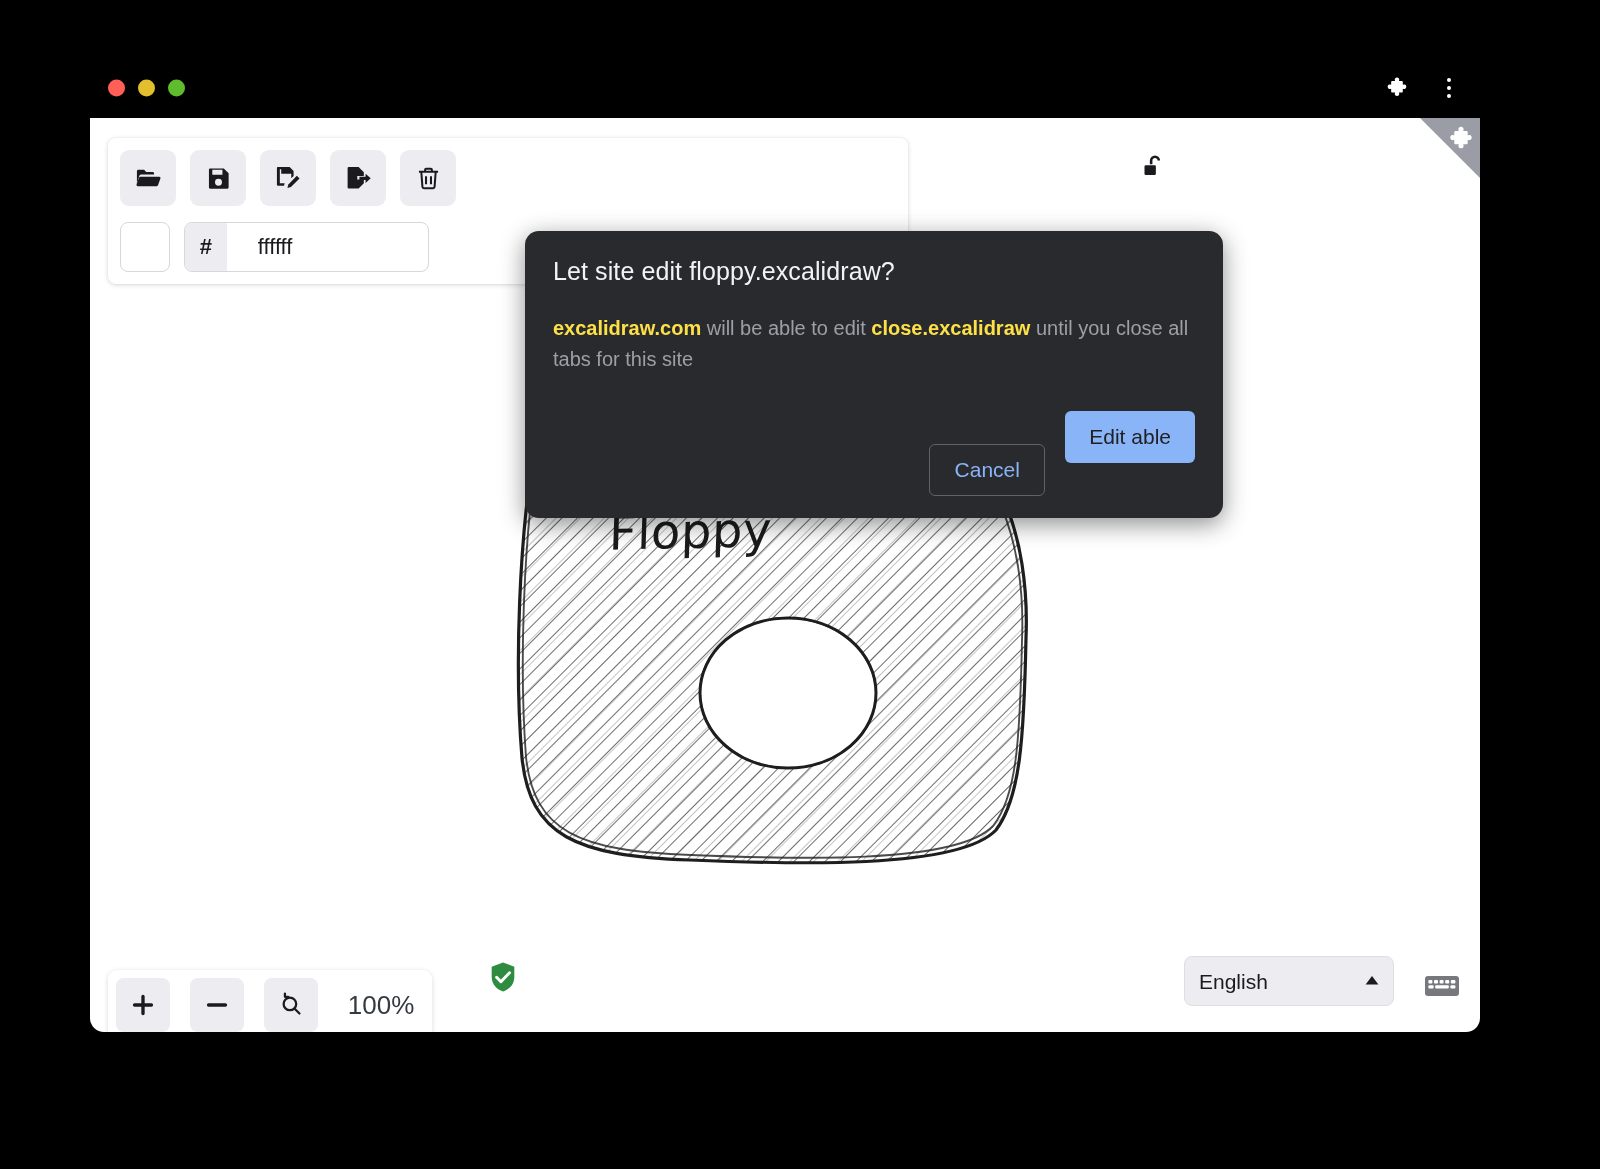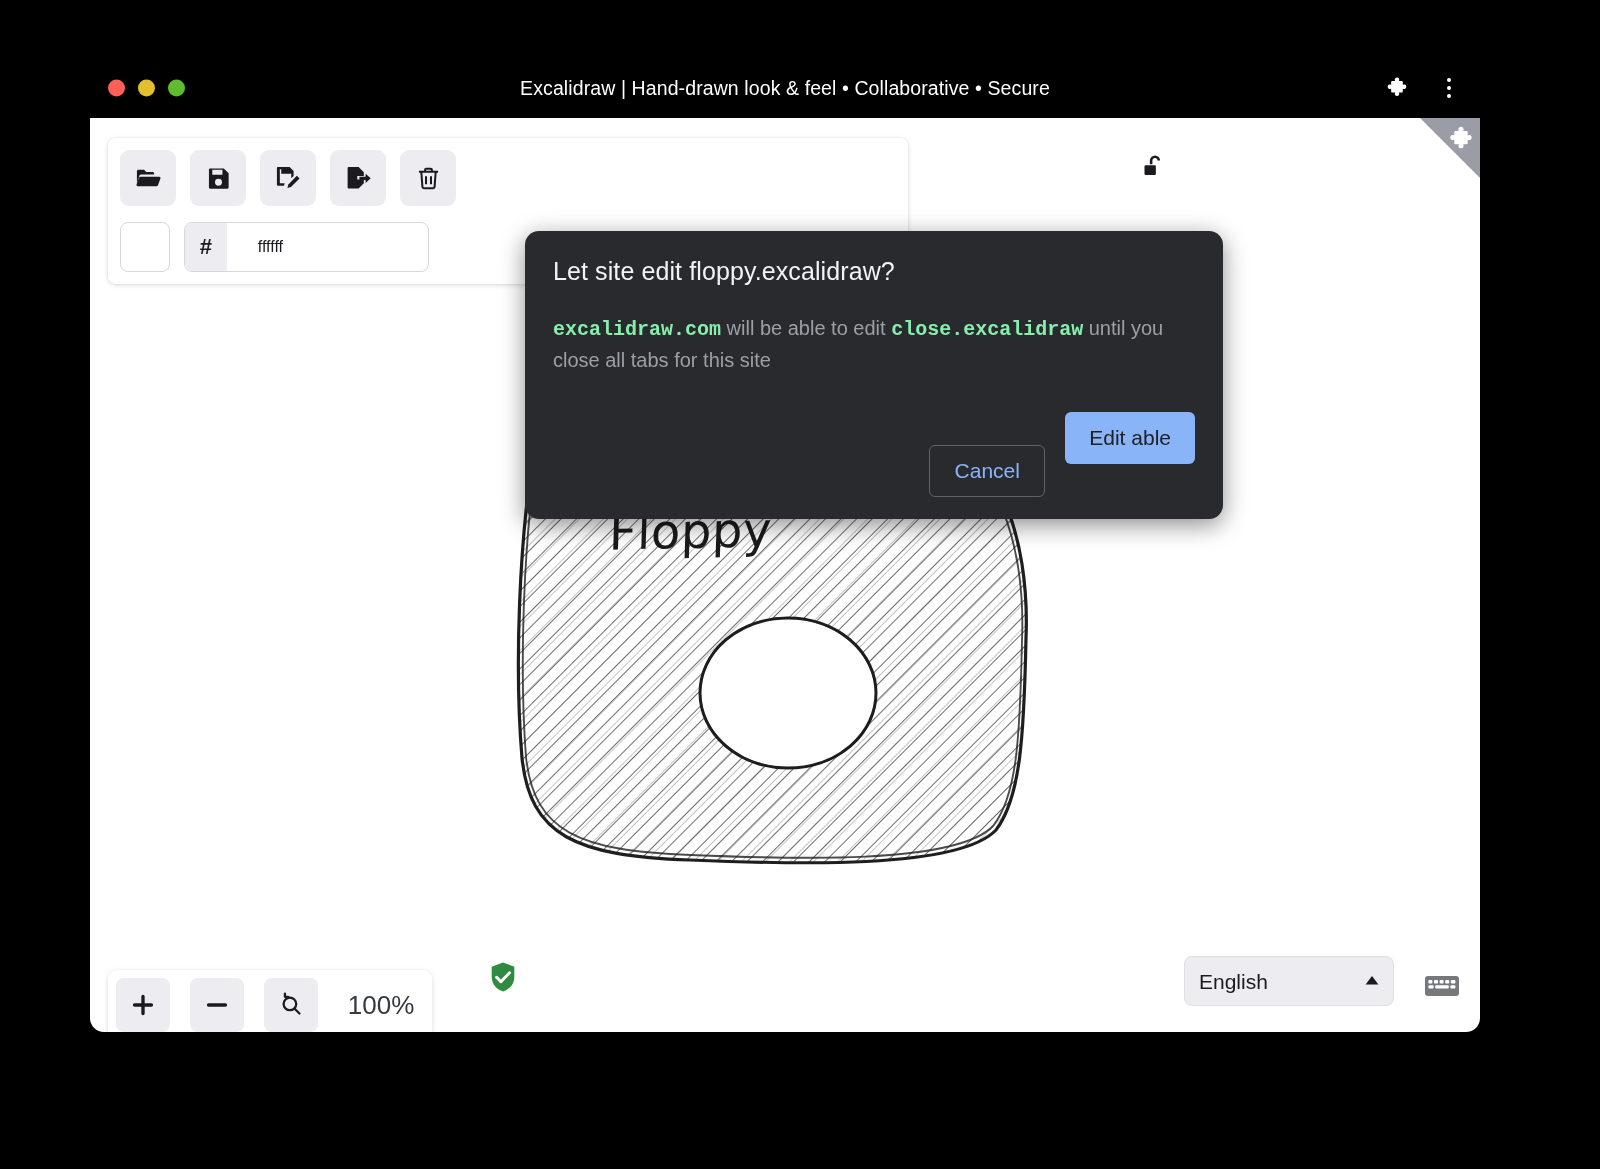--- a/index.html
+++ b/index.html
@@ -82,21 +82,21 @@
     display: flex; align-items: center; height: 50px; border-radius: 8px;
     border: 1px solid #d6d6db; overflow: hidden; background: #fff; width: 245px;
   }
   .hexfield .hash {
     width: 52px; height: 100%; background: #ECECF1; color: #1b1b1f;
     display: flex; align-items: center; justify-content: center;
     font-size: 22px; font-weight: 600;
   }
   .hexfield input {
     border: none; outline: none; background: transparent;
-    font-family: "Liberation Sans", sans-serif; font-size: 16px; color: #1b1b1f;
+    font-family: "Liberation Sans", sans-serif; font-size: 22px; color: #1b1b1f;
     padding-left: 31px; width: 100%; height: 100%;
   }
   .lock-btn {
     position: absolute; left: 1045px; top: 30px;
     width: 40px; height: 40px; display: flex; align-items: center; justify-content: center;
     background: transparent; border: none; cursor: pointer;
   }
 
   
   .zoom-group {
@@ -131,21 +131,21 @@
   .dialog {
     position: absolute; left: 435px; top: 113px;
     width: 698px; background: #292A2D;
     border-radius: 14px;
     box-shadow: 0 6px 24px rgba(0,0,0,.45);
     padding: 26px 28px 22px 28px;
     color: #e8eaed;
   }
   .dialog h2 { font-size: 25px; font-weight: 400; color: #f1f3f4; margin-bottom: 27px; letter-spacing: .1px; }
   .dialog p { font-size: 20px; line-height: 1.55; color: #9aa0a6; max-width: 640px; }
-  .dialog p b { color: #86efac; font-weight: 700; font-family: Liberation Mono, monospace; }
+  .dialog p b { color: #fde047; font-weight: 700; }
   .dialog-actions { display: flex; justify-content: flex-end; gap: 20px; margin-top: 36px; }
   .btn {
     font-family: "Liberation Sans", sans-serif; font-size: 21px;
     border-radius: 6px; cursor: pointer; padding: 0 24px; height: 52px;
   }
   .btn-cancel { background: transparent; color: #8ab4f8; border: 1px solid #5f6368; min-width: 116px; margin-top: 33px; }
   .btn-primary { background: #8ab4f8; color: #202124; border: none; min-width: 118px; font-weight: 500; }
 </style>
 </head>
 <body>
@@ -153,21 +153,20 @@
 <div id="stage">
 
   <div class="window">
 
     <div class="titlebar">
       <div class="lights">
         <span class="light red"></span>
         <span class="light yellow"></span>
         <span class="light green"></span>
       </div>
-      <div class="title">Excalidraw | Hand-drawn look &amp; feel • Collaborative • Secure</div>
       <div class="tb-right">
         <span class="icon-btn">
           <svg width="26" height="26" viewBox="0 0 24 24" fill="#fff">
             <path d="M10.2 3.2a2.2 2.2 0 0 1 3.6 0c.3.45.35 1 .2 1.5l-.25.8h2.6c.55 0 1 .45 1 1v2.6l.8-.25c.5-.15 1.05-.1 1.5.2a2.2 2.2 0 0 1 0 3.6c-.45.3-1 .35-1.5.2l-.8-.25v2.6c0 .55-.45 1-1 1h-2.6l.25.8c.15.5.1 1.05-.2 1.5a2.2 2.2 0 0 1-3.6 0c-.3-.45-.35-1-.2-1.5l.25-.8H7.6c-.55 0-1-.45-1-1v-2.6l-.8.25c-.5.15-1.05.1-1.5-.2a2.2 2.2 0 0 1 0-3.6c.45-.3 1-.35 1.5-.2l.8.25V6.5c0-.55.45-1 1-1h2.6l-.25-.8c-.15-.5-.1-1.05.2-1.5z"></path>
           </svg>
         </span>
         <span class="icon-btn">
           <span class="dots">
               <i></i>
               <i></i>

